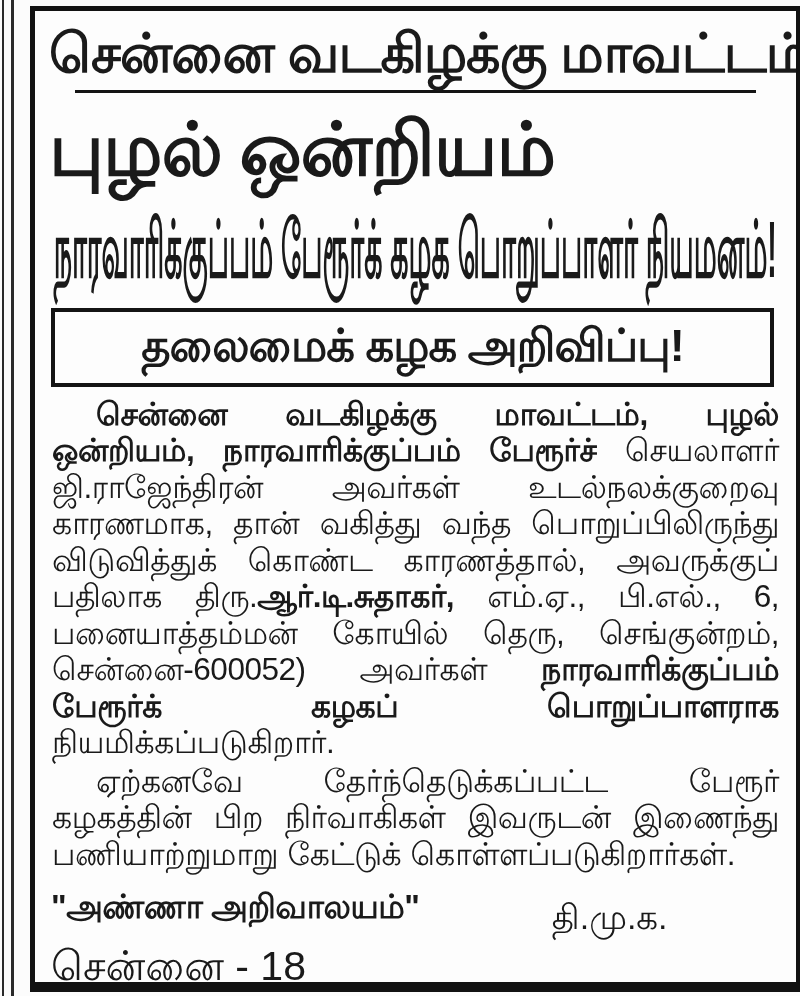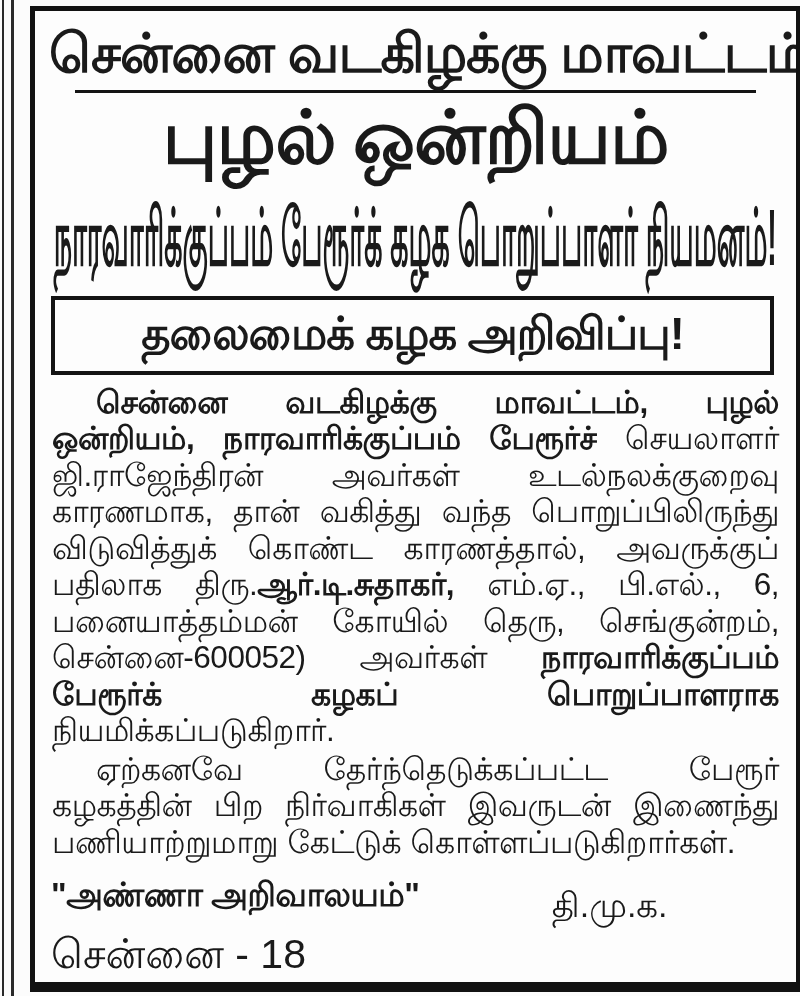--- a/index.html
+++ b/index.html
@@ -52,22 +52,21 @@
     letter-spacing: -1px;
     white-space: nowrap;
   }
   .header-divider {
     width: 93%;
     height: 3px;
     background: #141414;
     margin: 7px auto 0 auto;
   }
   .union-title {
-    margin-top: 4px;
-    text-align: center;
+    margin-top: 16px;
     font-family: "Liberation Serif", serif;
     font-size: 74px;
     font-weight: 900;
     line-height: 1.12;
     letter-spacing: -1px;
     white-space: nowrap;
   }
   
   .condensed-wrap {
     height: 96px;

